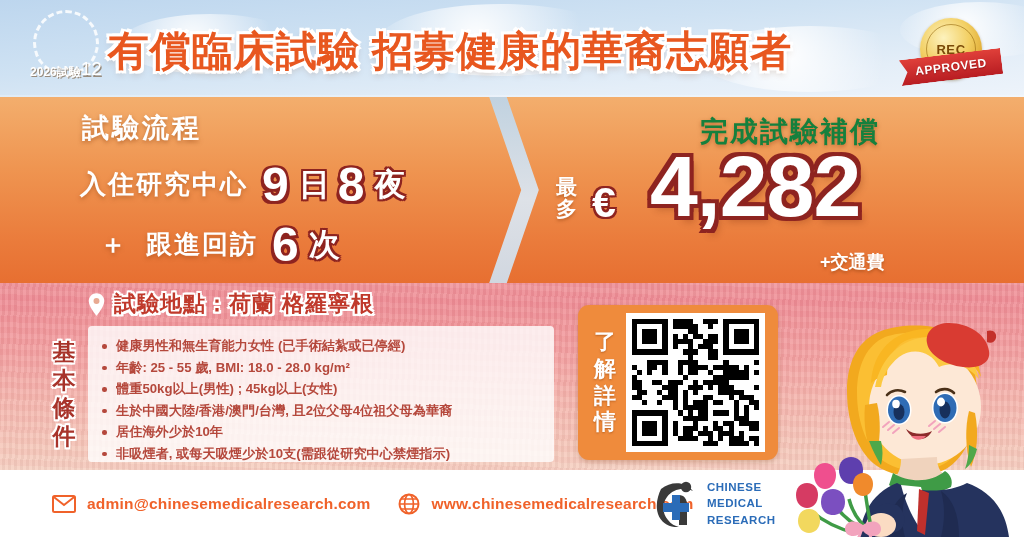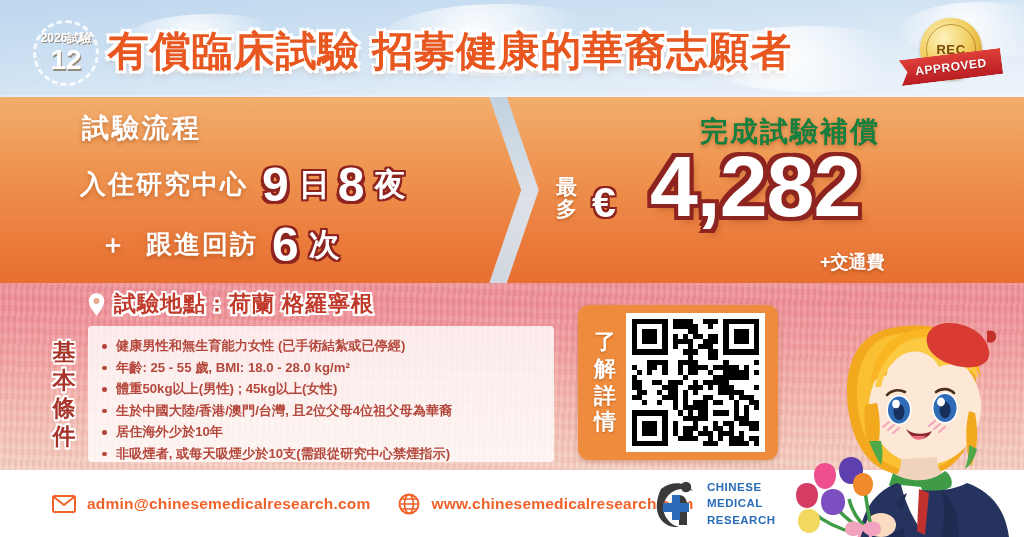--- a/index.html
+++ b/index.html
@@ -82,33 +82,33 @@
     font-size:41px; font-weight:bold; letter-spacing:1px; color:#e8571f;
     text-shadow:
       2px 0 0 #fff,-2px 0 0 #fff,0 2px 0 #fff,0 -2px 0 #fff,
       2px 2px 0 #fff,-2px 2px 0 #fff,2px -2px 0 #fff,-2px -2px 0 #fff,
       3px 3px 0 #fff,-3px 3px 0 #fff,3px -3px 0 #fff,-3px -3px 0 #fff,
       0 4px 7px rgba(120,60,20,.28);
     white-space:nowrap;
   }
   
   .badge{
-    position:absolute; left:27px; top:18px; width:78px; height:70px;
-    display:flex;flex-direction:column;align-items:center;justify-content:center;
+    position:absolute; left:27px; top:8px; width:78px; height:70px;
+    display:flex;align-items:flex-end;justify-content:center;
   }
   .badge .laurel{
     position:absolute;left:6px;top:2px;width:66px;height:66px;border-radius:50%;
     border:3px dashed rgba(255,255,255,.85);
   }
   .badge .y{
     position:relative;font-size:12px;font-weight:bold;color:#fff;
     text-shadow:1px 1px 0 rgba(120,90,60,.65); letter-spacing:0px; line-height:1;
   }
   .badge .n{
-    position:relative;font-size:28px;font-weight:bold;color:#fff;line-height:1;
+    position:relative;font-size:19px;font-weight:normal;color:#fff;line-height:1;
     text-shadow:1px 2px 0 rgba(120,90,60,.65); margin-top:2px;
   }
   
   .seal{ position:absolute; right:22px; top:14px; width:102px; height:78px; }
   .seal .disc{
     position:absolute; left:20px; top:4px; width:62px;height:62px;border-radius:50%;
     background:radial-gradient(circle at 38% 32%,#fdf0b8,#f0c košt 0%,#e9b941 62%,#c8921d 100%);
     background:radial-gradient(circle at 38% 32%,#fdf2bd 0%,#f2cf63 45%,#dda52c 78%,#c08a17 100%);
     box-shadow:0 1px 3px rgba(90,60,0,.35);
   }

